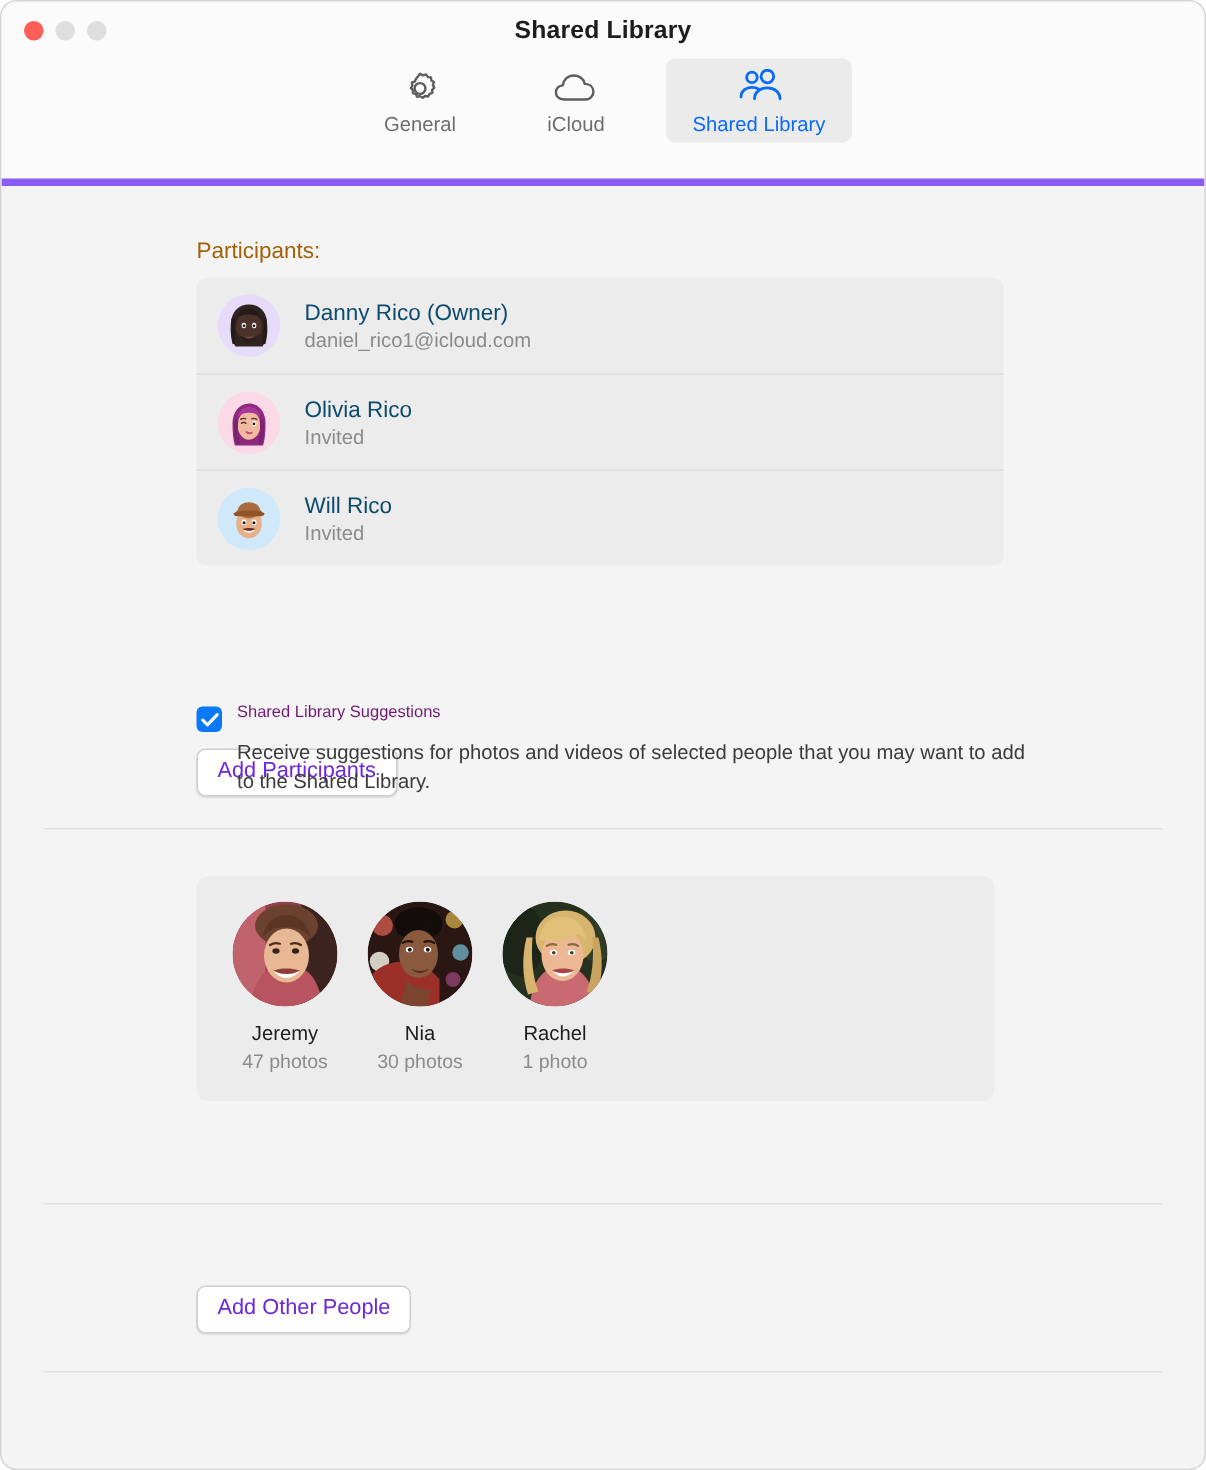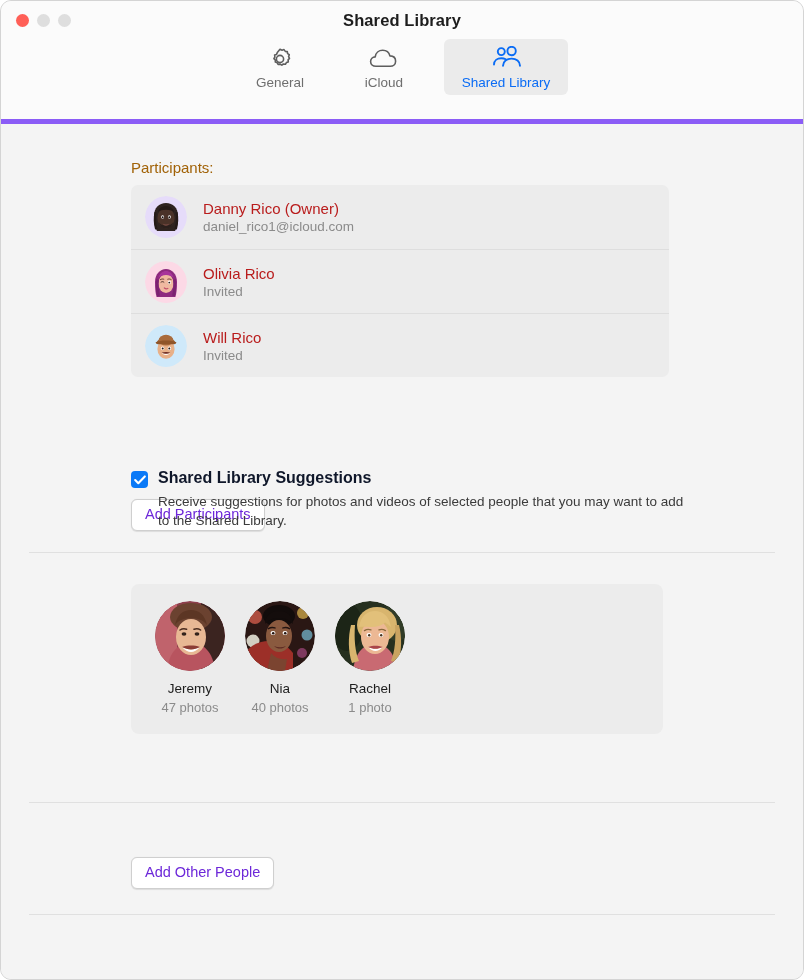--- a/index.html
+++ b/index.html
@@ -142,21 +142,21 @@
     flex: 0 0 42px;
     margin-right: 16px;
     position: relative;
     overflow: hidden;
   }
   .avatar svg { display: block; width: 42px; height: 42px; }
 
   .p-text { display: flex; flex-direction: column; gap: 2px; }
   .p-name {
     font-size: 15px;
-    color: #b91c1c;
+    color: #0c4a6e;
   }
   .p-sub {
     font-size: 13.5px;
     color: #8b8b8b;
   }
 
   
   .btn {
     display: inline-block;
     background: #ffffff;
@@ -197,24 +197,23 @@
     border-radius: 4px;
     background: #0a79f7;
     flex: 0 0 17px;
     margin-top: 2px;
     display: flex;
     align-items: center;
     justify-content: center;
   }
   .checkbox svg { display: block; }
   .check-title {
-    font-size: 16px;
-    color: #0f172a;
+    font-size: 11px;
+    color: #701a75;
     line-height: 1.15;
-    font-weight: bold;
   }
   .check-desc {
     font-size: 13.5px;
     color: #3b3b3b;
     line-height: 1.38;
     margin: 5px 0 0 27px;
     max-width: 530px;
   }
 
   .suggestions-row { top: 345px; }
@@ -474,21 +473,21 @@
               <circle cx="28.2" cy="32.2" r="1.3" fill="#24140f"></circle>
               <circle cx="40.2" cy="32.2" r="1.3" fill="#24140f"></circle>
               <path d="M23.5 27.6c2-1.3 4.2-1.5 6.4-.7" stroke="#231411" stroke-width="1.5" fill="none" stroke-linecap="round"></path>
               <path d="M38 26.9c2.2-.8 4.4-.6 6.4.7" stroke="#231411" stroke-width="1.5" fill="none" stroke-linecap="round"></path>
               <path d="M29 45c2 1.8 4 2.6 6 2.6s4-.8 6-2.6c-2 .9-4 1.3-6 1.3s-4-.4-6-1.3z" fill="#5d2b23"></path>
               <path d="M26 52c4 5 10 7 16 6l-2 12H22z" fill="#7b4430"></path>
             </g>
           </svg>
         </div>
         <div class="person-name">Nia</div>
-        <div class="person-count">40 photos</div>
+        <div class="person-count">30 photos</div>
       </div>
 
       <div class="person">
         <div class="person-photo">
           <svg viewBox="0 0 70 70">
             <defs>
               <clipPath id="cr">
                   <circle cx="35" cy="35" r="35"></circle>
                 </clipPath>
             </defs>

